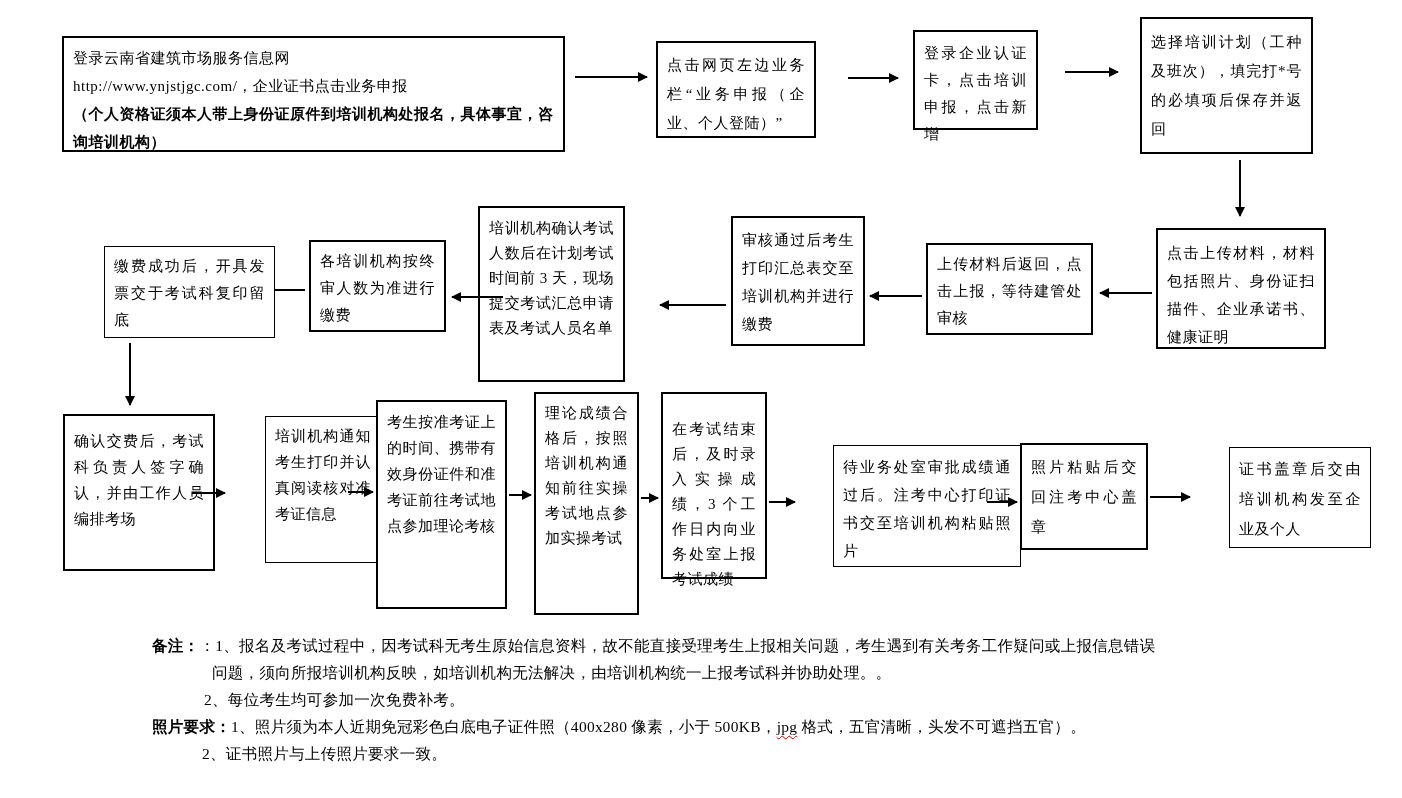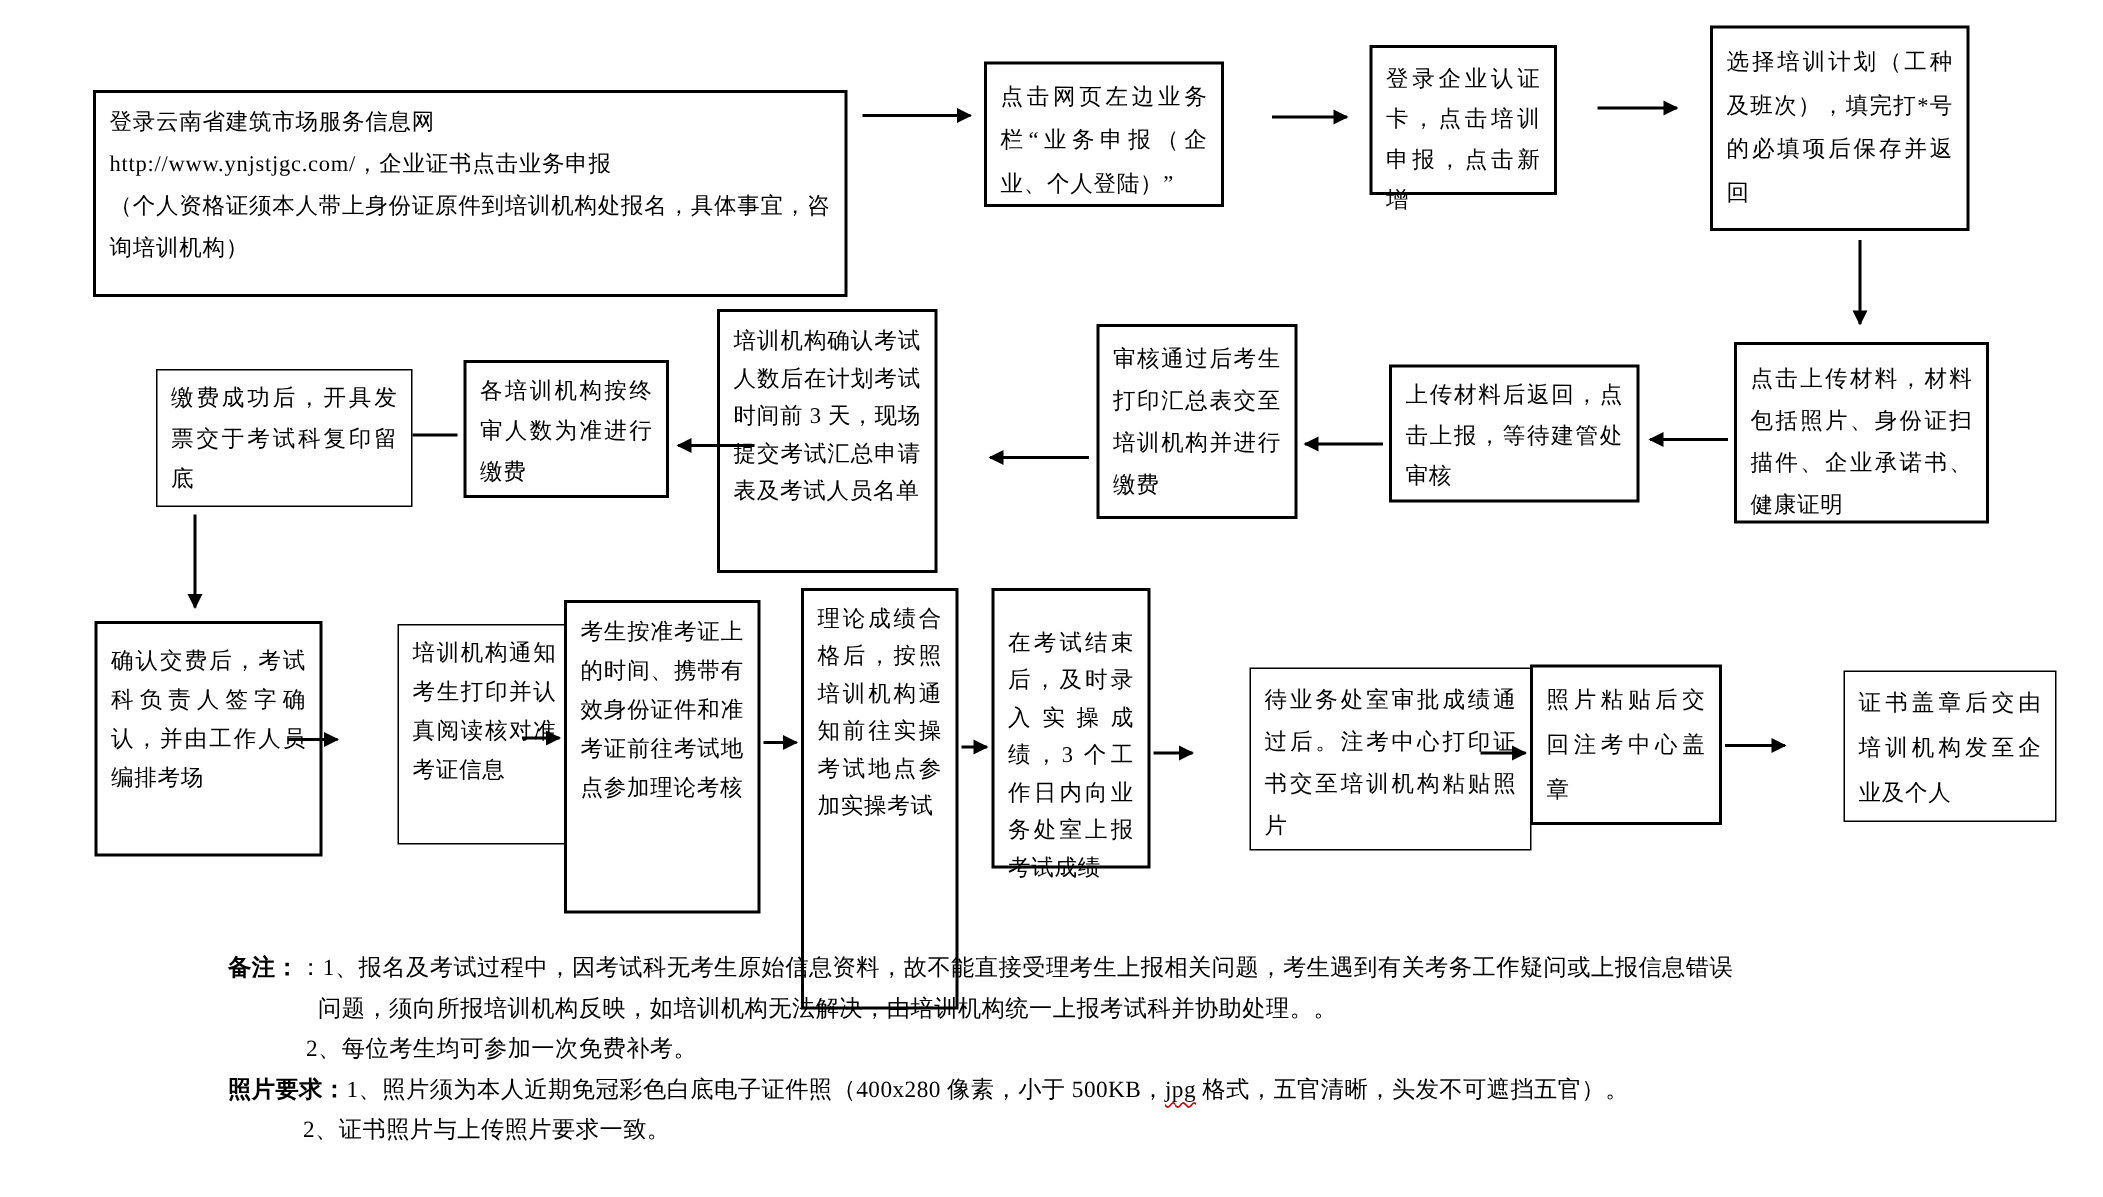--- a/index.html
+++ b/index.html
@@ -9,21 +9,21 @@
     color:#000;overflow:hidden;
   }
   .fbox{
     position:absolute;border:2px solid #000;background:#fff;
     box-sizing:border-box;padding:6px 9px;
     font-size:15px;line-height:27px;text-align:justify;
     letter-spacing:0.5px;
   }
   .fbox.thin{border-width:1px;margin-left:36px;}
   .fbox .ln{display:block;}
-  .fbox .bold{font-weight:normal;}
+  .fbox .bold{font-weight:bold;}
   
   .arr{position:absolute;}
   .arr-r{height:2px;background:#000;}
   .arr-r::after{
     content:"";position:absolute;right:-1px;top:50%;transform:translateY(-50%);
     border-left:10px solid #000;border-top:5px solid transparent;border-bottom:5px solid transparent;
   }
   .arr-l{height:2px;background:#000;}
   .arr-l::after{
     content:"";position:absolute;left:-1px;top:50%;transform:translateY(-50%);
@@ -41,21 +41,21 @@
   .ind-a{padding-left:60px;}
   .ind-b{padding-left:52px;}
   .ind-c{padding-left:50px;}
   .jpg-mark{text-decoration:underline wavy #cc0000 1px;text-underline-offset:3px;}
 </style>
 </head>
 <body>
 
 <div id="canvas">
 
-  <div class="fbox" style="left:62px;top:36px;width:503px;height:138px;line-height:28px;text-align:left;margin-top:24px;">
+  <div class="fbox" style="left:62px;top:36px;width:503px;height:116px;line-height:28px;text-align:left;">
     <span class="ln">登录云南省建筑市场服务信息网</span>
     <span class="ln">http://www.ynjstjgc.com/，企业证书点击业务申报</span>
     <span class="ln bold">（个人资格证须本人带上身份证原件到培训机构处报名，具体事宜，咨询培训机构）</span>
   </div>
 
   <div class="arr arr-r" style="left:575px;top:76px;width:72px;"></div>
 
   <div class="fbox" style="left:656px;top:41px;width:160px;height:97px;line-height:29px;padding-top:8px;">点击网页左边业务栏“业务申报（企业、个人登陆）”</div>
 
   <div class="arr arr-r" style="left:848px;top:77px;width:50px;"></div>
@@ -97,21 +97,21 @@
   <div class="arr arr-r" style="left:192px;top:492px;width:33px;"></div>
 
   <div class="fbox thin" style="left:229px;top:416px;width:116px;height:147px;line-height:26px;padding-top:6px;">培训机构通知考生打印并认真阅读核对准考证信息</div>
 
   <div class="arr arr-r" style="left:348px;top:491px;width:25px;"></div>
 
   <div class="fbox" style="left:376px;top:400px;width:131px;height:209px;line-height:26px;padding-top:7px;">考生按准考证上的时间、携带有效身份证件和准考证前往考试地点参加理论考核</div>
 
   <div class="arr arr-r" style="left:509px;top:494px;width:22px;"></div>
 
-  <div class="fbox" style="left:534px;top:392px;width:105px;height:281px;line-height:25px;padding-top:7px;">理论成绩合格后，按照培训机构通知前往实操考试地点参加实操考试</div>
+  <div class="fbox" style="left:534px;top:392px;width:105px;height:223px;line-height:25px;padding-top:7px;">理论成绩合格后，按照培训机构通知前往实操考试地点参加实操考试</div>
 
   <div class="arr arr-r" style="left:641px;top:497px;width:17px;"></div>
 
   <div class="fbox" style="left:661px;top:392px;width:106px;height:187px;line-height:25px;padding-top:23px;">在考试结束后，及时录入实操成绩，3 个工作日内向业务处室上报考试成绩</div>
 
   <div class="arr arr-r" style="left:769px;top:501px;width:26px;"></div>
 
   <div class="fbox thin" style="left:797px;top:445px;width:188px;height:122px;line-height:28px;padding-top:7px;">待业务处室审批成绩通过后。注考中心打印证书交至培训机构粘贴照片</div>
 
   <div class="arr arr-r" style="left:987px;top:501px;width:30px;"></div>

